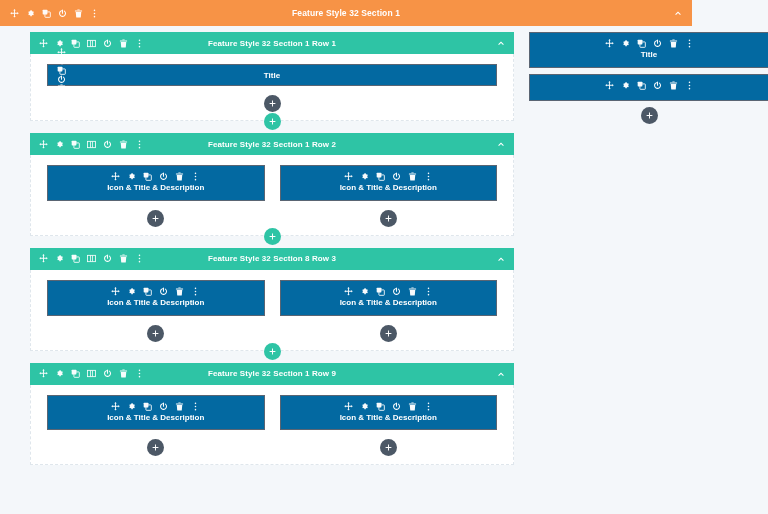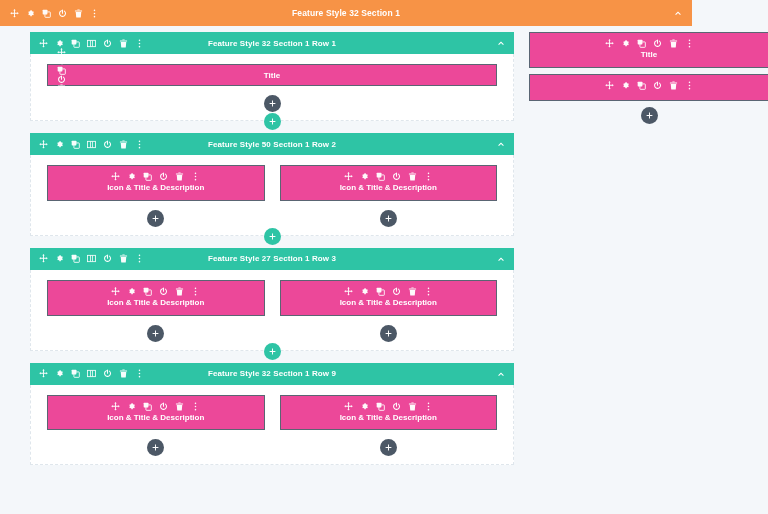--- a/index.html
+++ b/index.html
@@ -50,21 +50,21 @@
     background:#ffffff;
     border:1px dashed #dfe6ec;border-top:none;
     padding:10px 16px 8px 16px;
     box-sizing:border-box;
   }
   .row-cols{display:flex;gap:15px;}
   .row-col{flex:1 1 0;min-width:0;}
 
   
   .module{
-    background:#ec4899;color:#fff;box-sizing:border-box;
+    background:#0369a1;color:#fff;box-sizing:border-box;
     border:1px solid #5a6573;
   }
   .module.inline{height:22px;display:flex;align-items:center;padding:0 9px;position:relative;}
   .module.inline .mod-label{
     position:absolute;left:0;right:0;text-align:center;
     font-size:8px;font-weight:bold;pointer-events:none;
   }
   .module.stacked{
     padding:6px 8px 7px 8px;text-align:center;
   }
@@ -297,21 +297,21 @@
                   </svg>
                 </span>
               <span>
                   <svg class="ic" viewBox="0 0 16 16">
                     <circle cx="8" cy="2.4" r="1.4"></circle>
                     <circle cx="8" cy="8" r="1.4"></circle>
                     <circle cx="8" cy="13.6" r="1.4"></circle>
                   </svg>
                 </span>
             </div>
-            <div class="bar-title">Feature Style 50 Section 1 Row 2</div>
+            <div class="bar-title">Feature Style 32 Section 1 Row 2</div>
             <div class="chev">
               <svg class="ic-sm" viewBox="0 0 16 16">
                   <path d="M8 4.8l5.6 5.6-1.5 1.5L8 7.8l-4.1 4.1-1.5-1.5z"></path>
                 </svg>
             </div>
           </div>
           <div class="row-body">
             <div class="row-cols">
               <div class="row-col">
                 <div class="module stacked">
@@ -467,21 +467,21 @@
                   </svg>
                 </span>
               <span>
                   <svg class="ic" viewBox="0 0 16 16">
                     <circle cx="8" cy="2.4" r="1.4"></circle>
                     <circle cx="8" cy="8" r="1.4"></circle>
                     <circle cx="8" cy="13.6" r="1.4"></circle>
                   </svg>
                 </span>
             </div>
-            <div class="bar-title">Feature Style 27 Section 1 Row 3</div>
+            <div class="bar-title">Feature Style 32 Section 8 Row 3</div>
             <div class="chev">
               <svg class="ic-sm" viewBox="0 0 16 16">
                   <path d="M8 4.8l5.6 5.6-1.5 1.5L8 7.8l-4.1 4.1-1.5-1.5z"></path>
                 </svg>
             </div>
           </div>
           <div class="row-body">
             <div class="row-cols">
               <div class="row-col">
                 <div class="module stacked">

